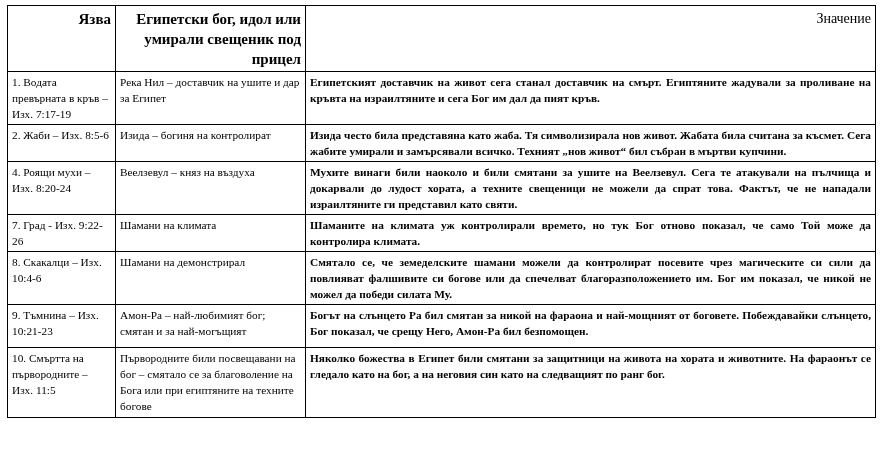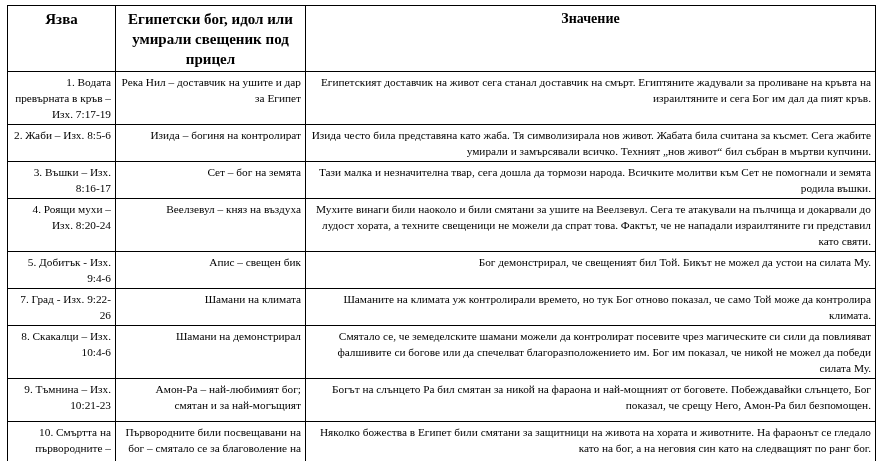--- a/index.html
+++ b/index.html
@@ -1,25 +1,25 @@
 <!DOCTYPE html>
 <html><head>
 <meta charset="utf-8">
 <style>
   html, body { margin: 0; padding: 0; background: #ffffff; }
   body { width: 885px; height: 461px; position: relative; overflow: hidden;
          font-family: "Liberation Serif", "DejaVu Serif", serif; color: #000; }
   table.plagues { position: absolute; left: 7px; top: 5px; width: 868px;
                   border-collapse: collapse; table-layout: fixed; }
   table.plagues th, table.plagues td { border: 1px solid #000; vertical-align: top;
-                  padding: 2px 4px 2px 4px; font-size: 11.3px; line-height: 16px; text-align: right; }
+                  padding: 2px 4px 2px 4px; font-size: 11.3px; line-height: 16px; }
   table.plagues th { font-weight: bold; font-size: 15px; line-height: 20px;
-                  text-align: center; padding-top: 3px; }
-  table.plagues th.meaning { font-weight: bold; font-size: 14px; }
-  td.meaning { text-align: justify; }
+                  text-align: right; padding-top: 3px; }
+  table.plagues th.meaning { font-weight: normal; font-size: 14px; }
+  td.meaning { text-align: justify; font-weight: bold; }
   col.c1 { width: 108px; } col.c2 { width: 190px; } col.c3 { width: 570px; }
 </style>
 </head>
 <body>
 
 <table class="plagues">
   <colgroup>
       <col class="c1">
       <col class="c2">
       <col class="c3">
@@ -35,34 +35,24 @@
     <tr style="height:41px">
       <td>1. Водата превърната в кръв – Изх. 7:17-19</td>
       <td>Река Нил – доставчик на ушите и дар за Египет</td>
       <td class="meaning">Египетският доставчик на живот сега станал доставчик на смърт. Египтяните жадували за проливане на кръвта на израилтяните и сега Бог им дал да пият кръв.</td>
     </tr>
     <tr style="height:31px">
       <td>2. Жаби – Изх. 8:5-6</td>
       <td>Изида – богиня на контролират</td>
       <td class="meaning">Изида често била представяна като жаба. Тя символизирала нов живот. Жабата била считана за късмет. Сега жабите умирали и замърсявали всичко. Техният „нов живот“ бил събран в мъртви купчини.</td>
     </tr>
-    <tr style="height:31px">
-      <td>3. Въшки – Изх. 8:16-17</td>
-      <td>Сет – бог на земята</td>
-      <td class="meaning">Тази малка и незначителна твар, сега дошла да тормози народа. Всичките молитви към Сет не помогнали и земята родила въшки.</td>
-    </tr>
     <tr style="height:47px">
       <td>4. Роящи мухи – Изх. 8:20-24</td>
       <td>Веелзевул – княз на въздуха</td>
       <td class="meaning">Мухите винаги били наоколо и били смятани за ушите на Веелзевул. Сега те атакували на пълчища и докарвали до лудост хората, а техните свещеници не можели да спрат това. Фактът, че не нападали израилтяните ги представил като святи.</td>
-    </tr>
-    <tr style="height:32px">
-      <td>5. Добитък - Изх. 9:4-6</td>
-      <td>Апис – свещен бик</td>
-      <td class="meaning">Бог демонстрирал, че свещеният бил Той. Бикът не можел да устои на силата Му.</td>
     </tr>
     <tr style="height:36px">
       <td>7. Град - Изх. 9:22-26</td>
       <td>Шамани на климата</td>
       <td class="meaning">Шаманите на климата уж контролирали времето, но тук Бог отново показал, че само Той може да контролира климата.</td>
     </tr>
     <tr style="height:42px">
       <td>8. Скакалци – Изх. 10:4-6</td>
       <td>Шамани на демонстрирал</td>
       <td class="meaning">Смятало се, че земеделските шамани можели да контролират посевите чрез магическите си сили да повлияват фалшивите си богове или да спечелват благоразположението им. Бог им показал, че никой не можел да победи силата Му.</td>

